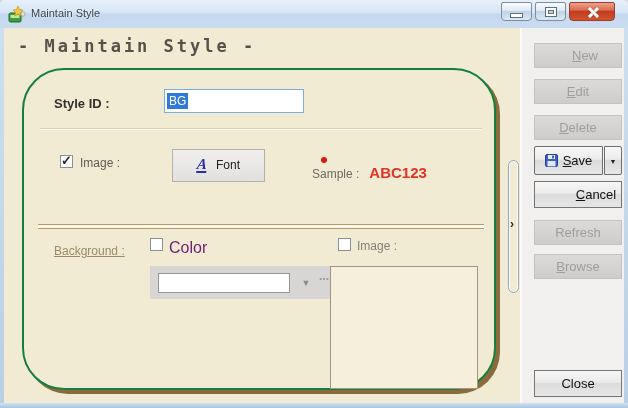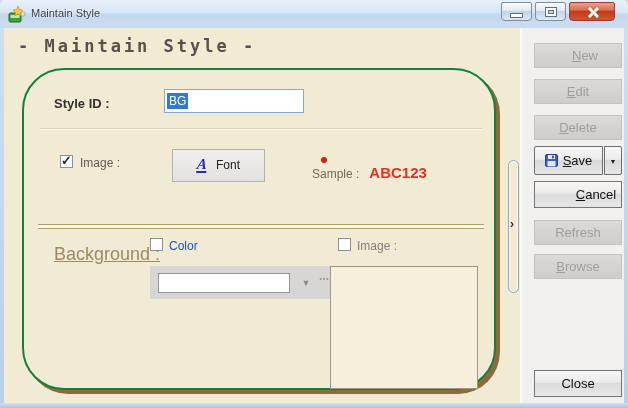--- a/index.html
+++ b/index.html
@@ -90,24 +90,24 @@
     display:inline-block; font-family:"Liberation Serif",serif; font-style:italic;
     font-weight:bold; font-size:15px; color:#2c2cae;
     border-bottom:2px solid #2c2cae; margin-right:9px; transform:skewX(-6deg);
     line-height:14px;
   }
   .red-dot { position:absolute; left:297px; top:87px; width:6px; height:6px;
     border-radius:50%; background:#d41f12; }
   .sample-line { position:absolute; left:278px; top:94px; }
   .sample-label { font-size:12px; color:#6e6a61;margin-left:10px; }
   .sample-value { font-size:15px; font-weight:bold; color:#e03226; margin-left:10px; }
-  .bg-label { position:absolute; left:30px; top:174px; font-size:18px;
+  .bg-label { position:absolute; left:30px; top:174px; font-size:12px;
     color:#9c8a67; text-decoration:underline; }
   .color-check { position:absolute; left:126px; top:168px; }
-  .color-label { position:absolute; left:145px; top:169px; font-size:12px; color:#1d4ed8; }
+  .color-label { position:absolute; left:145px; top:169px; font-size:16px; color:#701a75; }
   .combo-strip { position:absolute; left:126px; top:196px; width:184px; height:33px;
     background:#d7d6d4; }
   .combo-field { position:absolute; left:8px; top:7px; width:132px; height:20px;
     background:#fff; border:1px solid #979797; }
   .combo-arrow { position:absolute; left:146px; top:7px; width:20px; height:20px;
     font-size:9px; color:#8b8b8b; text-align:center; line-height:20px; cursor:default; }
   .combo-ellipsis { position:absolute; left:166px; top:3px; width:16px; height:20px;
     font-size:12px; font-weight:bold; color:#9a9793; text-align:center; cursor:default; }
   .image-check { position:absolute; left:314px; top:168px; }
   .image-label { position:absolute; left:333px; top:169px; font-size:12px; color:#84807a; }

